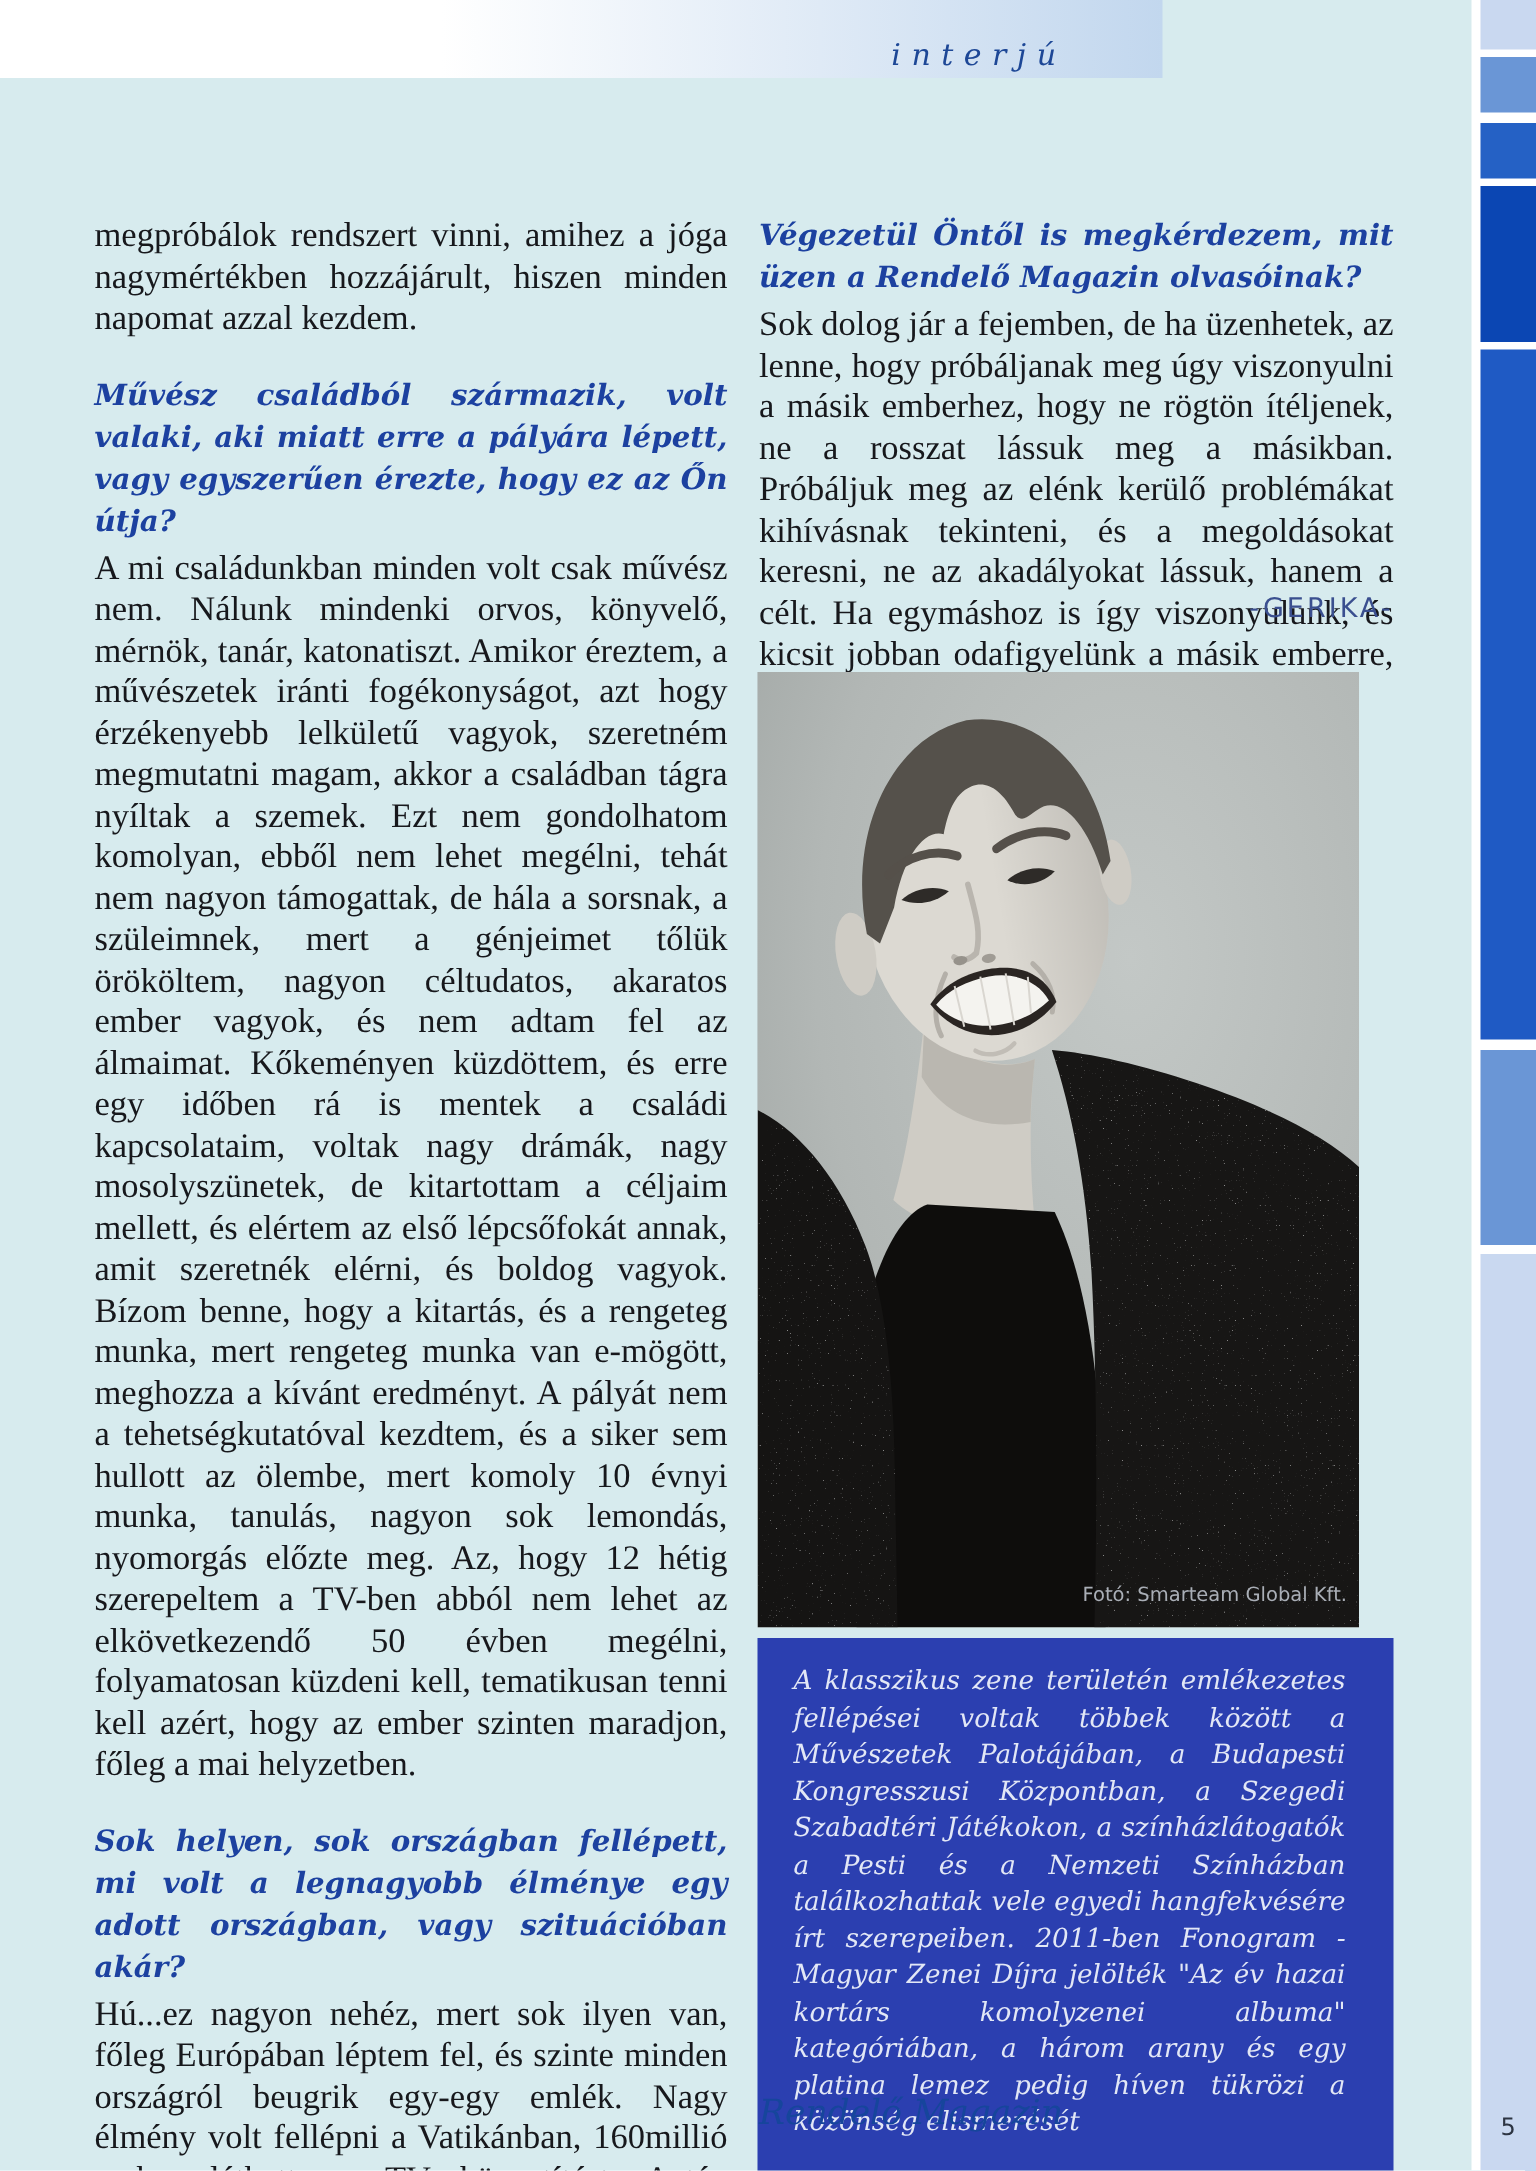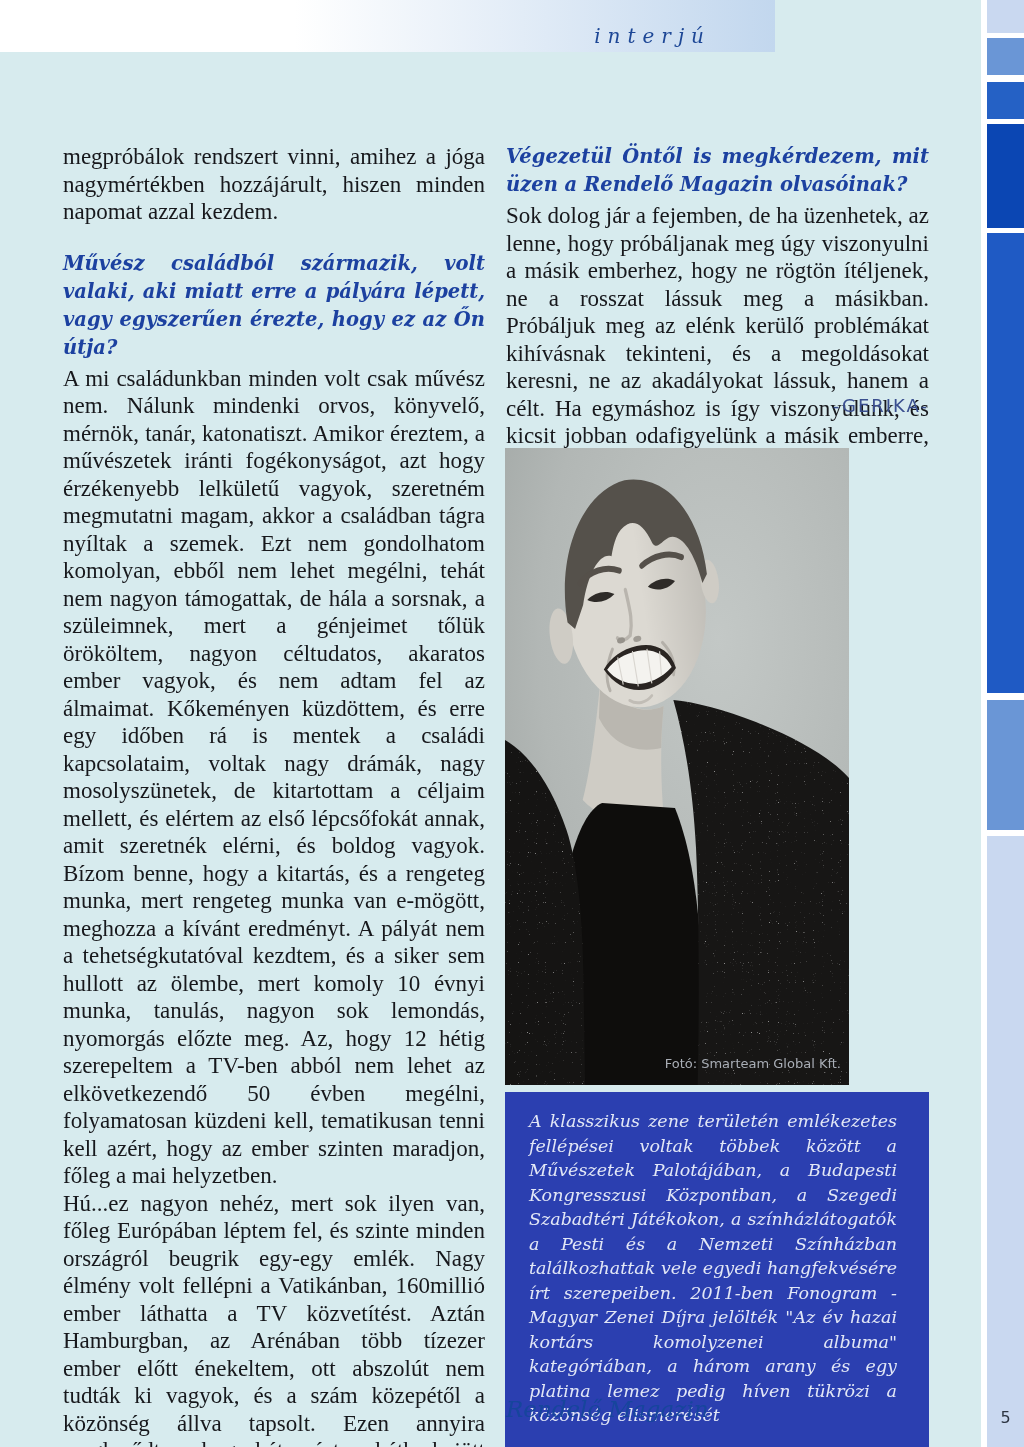--- a/index.html
+++ b/index.html
@@ -52,21 +52,21 @@
   .left-col p.question.first { margin-top:24px;font-style:italic; }
 
   .signature {
     position:absolute; top:252px; right:0;
     font-family:"DejaVu Sans", sans-serif; font-size:18px;
     letter-spacing:2px; color:var(--signature-color,#3a4f8f);
   }
 
   
   .photo {
-    position:absolute; left:-1px; top:305px; width:344px; height:637px;
+    position:absolute; left:-1px; top:305px; width:401px; height:637px;
     background:#aab0ae; overflow:hidden;
   }
   .photo svg { display:block; width:100%; height:100%; }
   .credit {
     position:absolute; right:8px; bottom:14px;
     font:13px "DejaVu Sans", sans-serif; color:var(--credit-color,#a9aeb6);
   }
 
   
   .info-box {
@@ -110,20 +110,21 @@
 
   <div class="col left-col">
     <p class="body">megpróbálok rendszert vinni, amihez a jóga nagymértékben hozzájárult, hiszen minden napomat azzal kezdem.</p>
 
     <div>
       <p class="question first">Művész családból származik, volt valaki, aki miatt erre a pályára lépett, vagy egyszerűen érezte, hogy ez az Őn útja?</p>
       <p class="body">A mi családunkban minden volt csak művész nem. Nálunk mindenki orvos, könyvelő, mérnök, tanár, katonatiszt. Amikor éreztem, a művészetek iránti fogékonyságot, azt hogy érzékenyebb lelkületű vagyok, szeretném megmutatni magam, akkor a családban tágra nyíltak a szemek. Ezt nem gondolhatom komolyan, ebből nem lehet megélni, tehát nem nagyon támogattak, de hála a sorsnak, a szüleimnek, mert a génjeimet tőlük örököltem, nagyon céltudatos, akaratos ember vagyok, és nem adtam fel az álmaimat. Kőkeményen küzdöttem, és erre egy időben rá is mentek a családi kapcsolataim, voltak nagy drámák, nagy mosolyszünetek, de kitartottam a céljaim mellett, és elértem az első lépcsőfokát annak, amit szeretnék elérni, és boldog vagyok. Bízom benne, hogy a kitartás, és a rengeteg munka, mert rengeteg munka van e-mögött, meghozza a kívánt eredményt. A pályát nem a tehetségkutatóval kezdtem, és a siker sem hullott az ölembe, mert komoly 10 évnyi munka, tanulás, nagyon sok lemondás, nyomorgás előzte meg. Az, hogy 12 hétig szerepeltem a TV-ben abból nem lehet az elkövetkezendő 50 évben megélni, folyamatosan küzdeni kell, tematikusan tenni kell azért, hogy az ember szinten maradjon, főleg a mai helyzetben.</p>
     </div>
 
     <div>
+      <p class="question">Sok helyen, sok országban fellépett, mi volt a legnagyobb élménye egy adott országban, vagy szituációban akár?</p>
       <p class="body">Hú...ez nagyon nehéz, mert sok ilyen van, főleg Európában léptem fel, és szinte minden országról beugrik egy-egy emlék. Nagy élmény volt fellépni a Vatikánban, 160millió ember láthatta a TV közvetítést. Aztán Hamburgban, az Arénában több tízezer ember előtt énekeltem, ott abszolút nem tudták ki vagyok, és a szám közepétől a közönség állva tapsolt. Ezen annyira meglepődtem, hogy hátranéztem hátha bejött valami „nagy” ember, de nem, mert nekem tapsoltak, és ez hatalmas öröm volt.</p>
     </div>
 
   </div>
 
   <div class="col right-col">
     <p class="question">Végezetül Öntől is megkérdezem, mit üzen a Rendelő Magazin olvasóinak?</p>
     <p class="body">Sok dolog jár a fejemben, de ha üzenhetek, az lenne, hogy próbáljanak meg úgy viszonyulni a másik emberhez, hogy ne rögtön ítéljenek, ne a rosszat lássuk meg a másikban. Próbáljuk meg az elénk kerülő problémákat kihívásnak tekinteni, és a megoldásokat keresni, ne az akadályokat lássuk, hanem a célt. Ha egymáshoz is így viszonyulunk, és kicsit jobban odafigyelünk a másik emberre, akkor jobb lehet még ez a világ.</p>
 
     <span class="signature">-GERIKA-</span>

